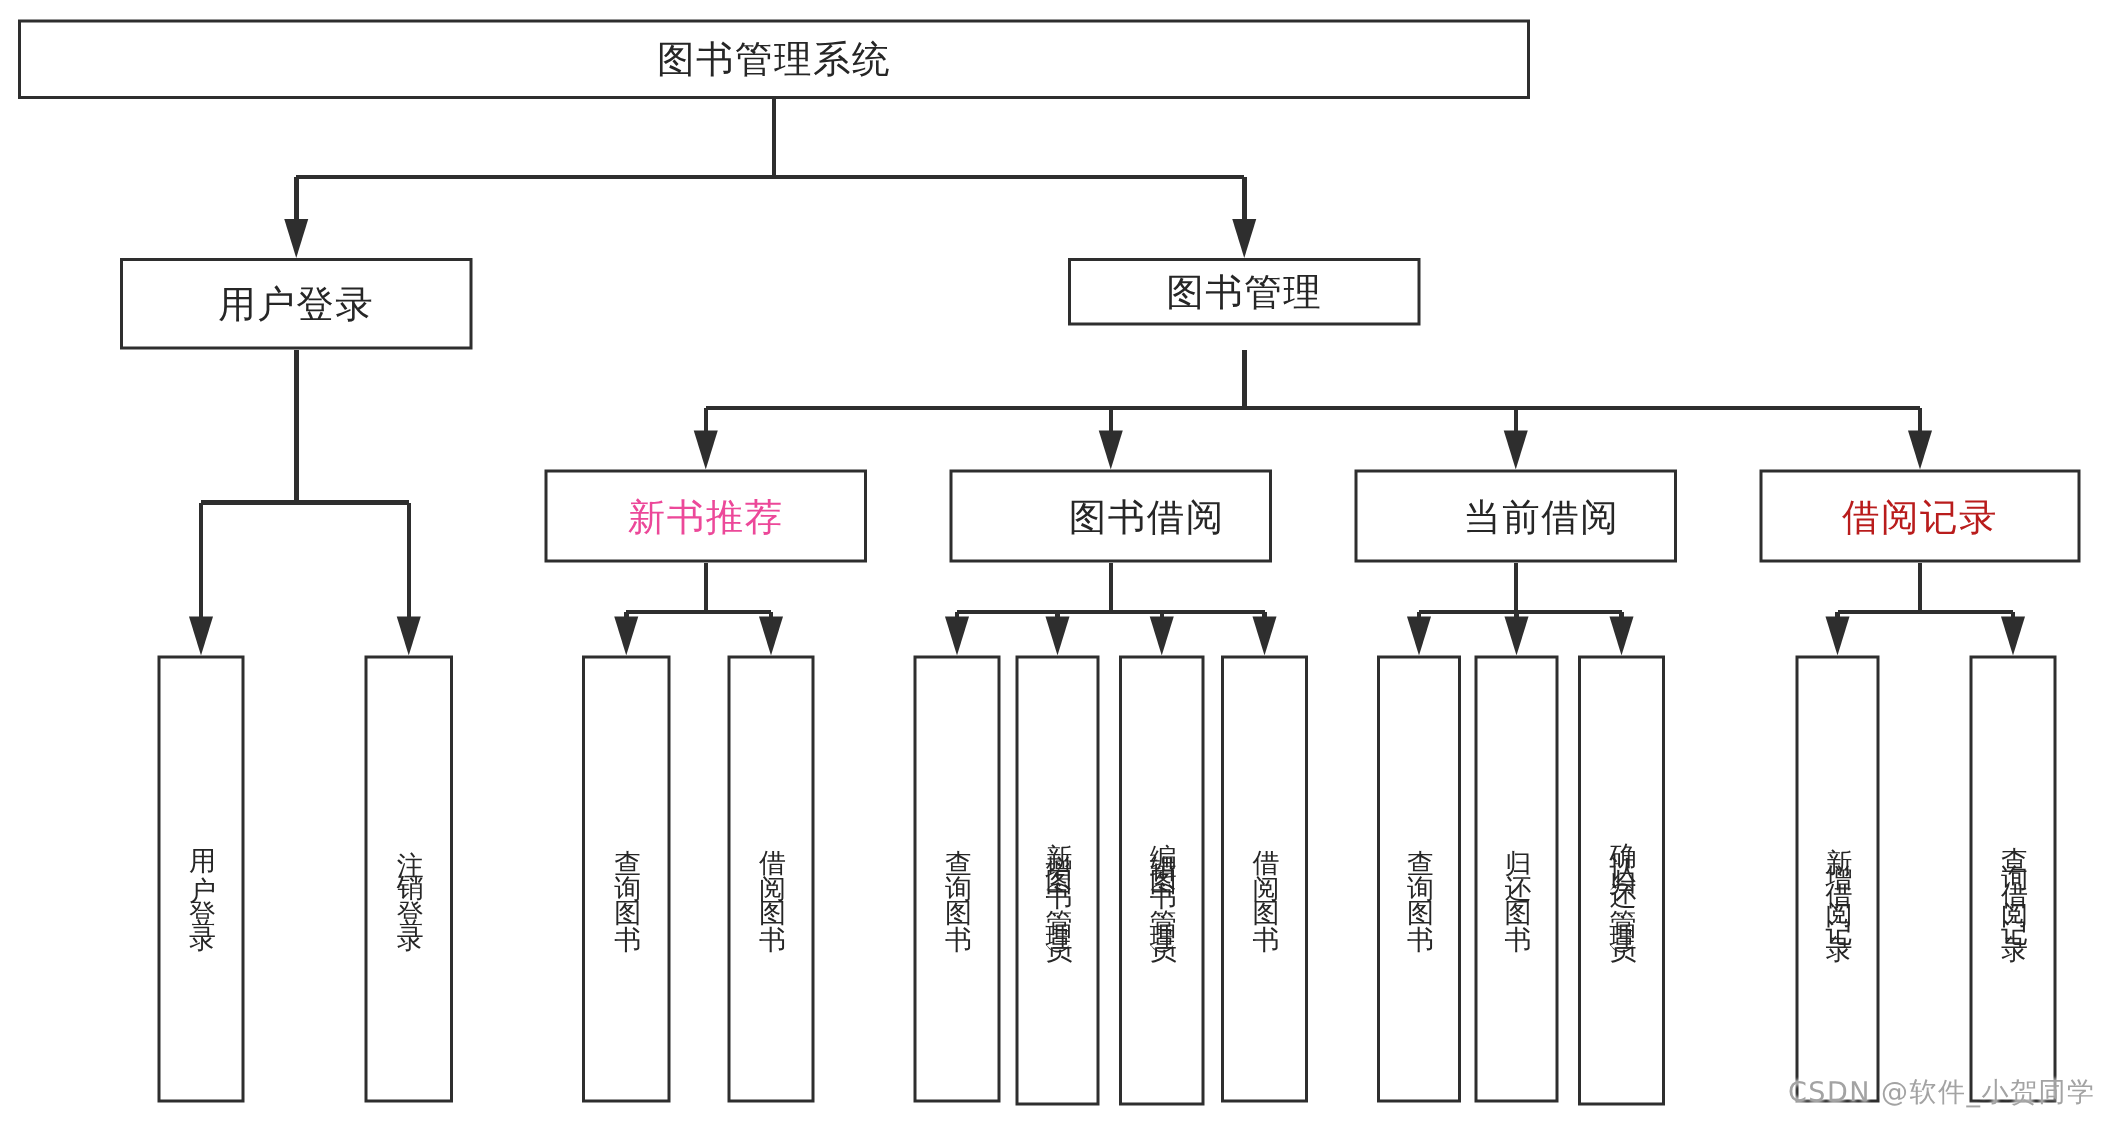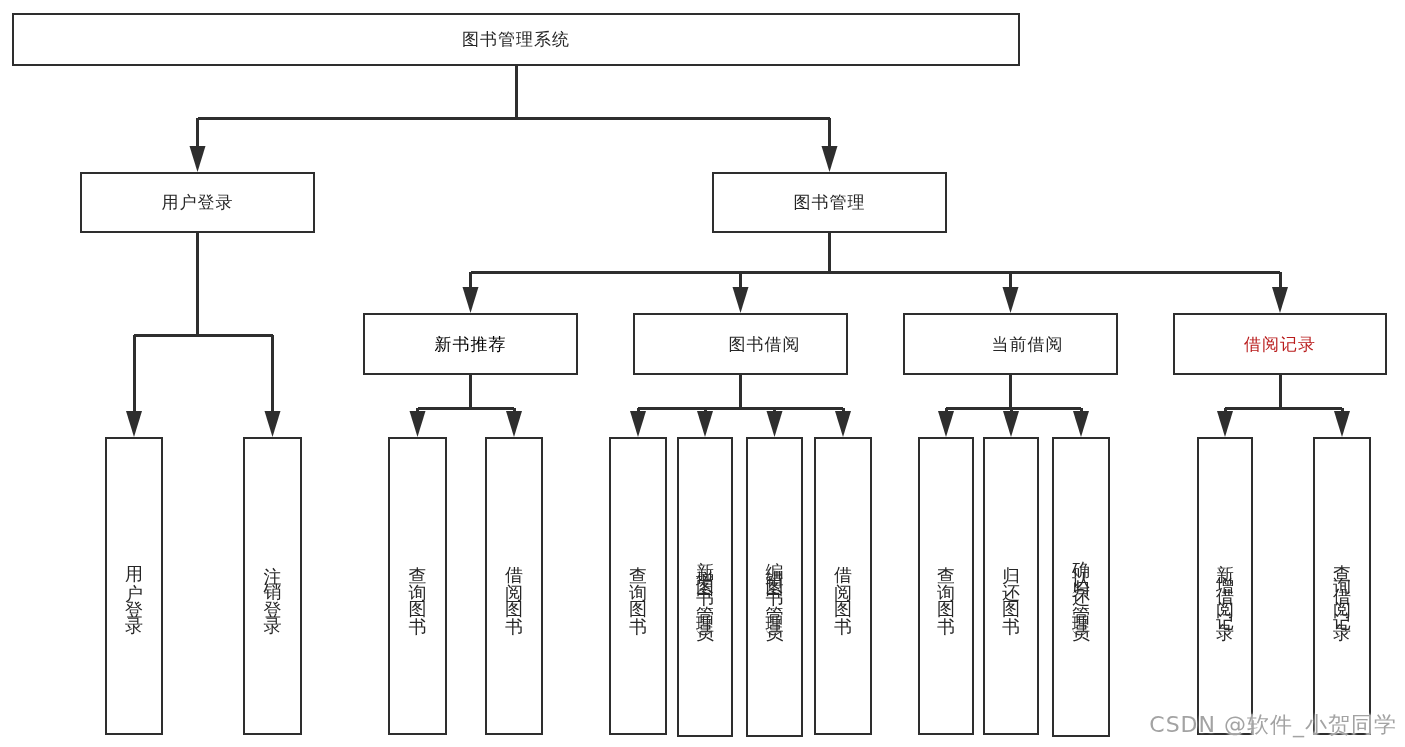--- a/index.html
+++ b/index.html
@@ -19,37 +19,37 @@
     position:absolute;
     box-sizing:border-box;
     border:2px solid #2e2e2e;
     background:#ffffff;
     display:flex;
     align-items:center;
     justify-content:center;
     color:#262626;
   }
   .node.h span {
-    font-size:17px;
+    font-size:25px;
     letter-spacing:1px;
     white-space:nowrap;
   }
   .node.v span {
     writing-mode:vertical-rl;
     font-size:18px;
     line-height:1;
   }
   .node.v-short span { letter-spacing:17px; }
   .node.v-mid   span { letter-spacing:12px; }
   .node.v-long  span { letter-spacing:9px; }
   .watermark {
     position:absolute;
     right:8px;
     bottom:7px;
-    font-size:22px;
+    font-size:18px;
     color:#a3a3a3;
     letter-spacing:1px;
     text-shadow:0 0 3px #ffffff, 0 0 3px #ffffff;
     white-space:nowrap;
     z-index:5;
   }
 </style>
 </head>
 <body>
 
@@ -96,24 +96,24 @@
         <polygon points="1334,411 1350,411 1342,437" fill="#2e2e2e"></polygon>
       </g>
     </svg>
   <div id="nodes-layer">
       <div class="node h" style="left: 12px; top: 13px; width: 1008px; height: 53px; border-color: rgb(46, 46, 46); color: rgb(38, 38, 38);">
         <span>图书管理系统</span>
       </div>
       <div class="node h" style="left: 80px; top: 172px; width: 235px; height: 61px; border-color: rgb(46, 46, 46); color: rgb(38, 38, 38);">
         <span>用户登录</span>
       </div>
-      <div class="node h" style="left: 712px; top: 172px; width: 235px; height: 61px; border-color: rgb(46, 46, 46); color: rgb(38, 38, 38);">
+      <div class="node h" style="left: 712px; top: 172px; width: 235px; height: 45px; border-color: rgb(46, 46, 46); color: rgb(38, 38, 38);">
         <span>图书管理</span>
       </div>
-      <div class="node h" style="left: 363px; top: 313px; width: 215px; height: 62px; border-color: rgb(46, 46, 46); color: #000000;">
+      <div class="node h" style="left: 363px; top: 313px; width: 215px; height: 62px; border-color: rgb(46, 46, 46); color: #ec4899;">
         <span>新书推荐</span>
       </div>
       <div class="node h" style="left: 633px; top: 313px; width: 215px; height: 62px; border-color: rgb(46, 46, 46); color: rgb(38, 38, 38); padding-left: 48px;">
         <span>图书借阅</span>
       </div>
       <div class="node h" style="left: 903px; top: 313px; width: 215px; height: 62px; border-color: rgb(46, 46, 46); color: rgb(38, 38, 38); padding-left: 34px;">
         <span>当前借阅</span>
       </div>
       <div class="node h" style="left: 1173px; top: 313px; width: 214px; height: 62px; border-color: rgb(46, 46, 46); color: #b91c1c;">
         <span>借阅记录</span>

